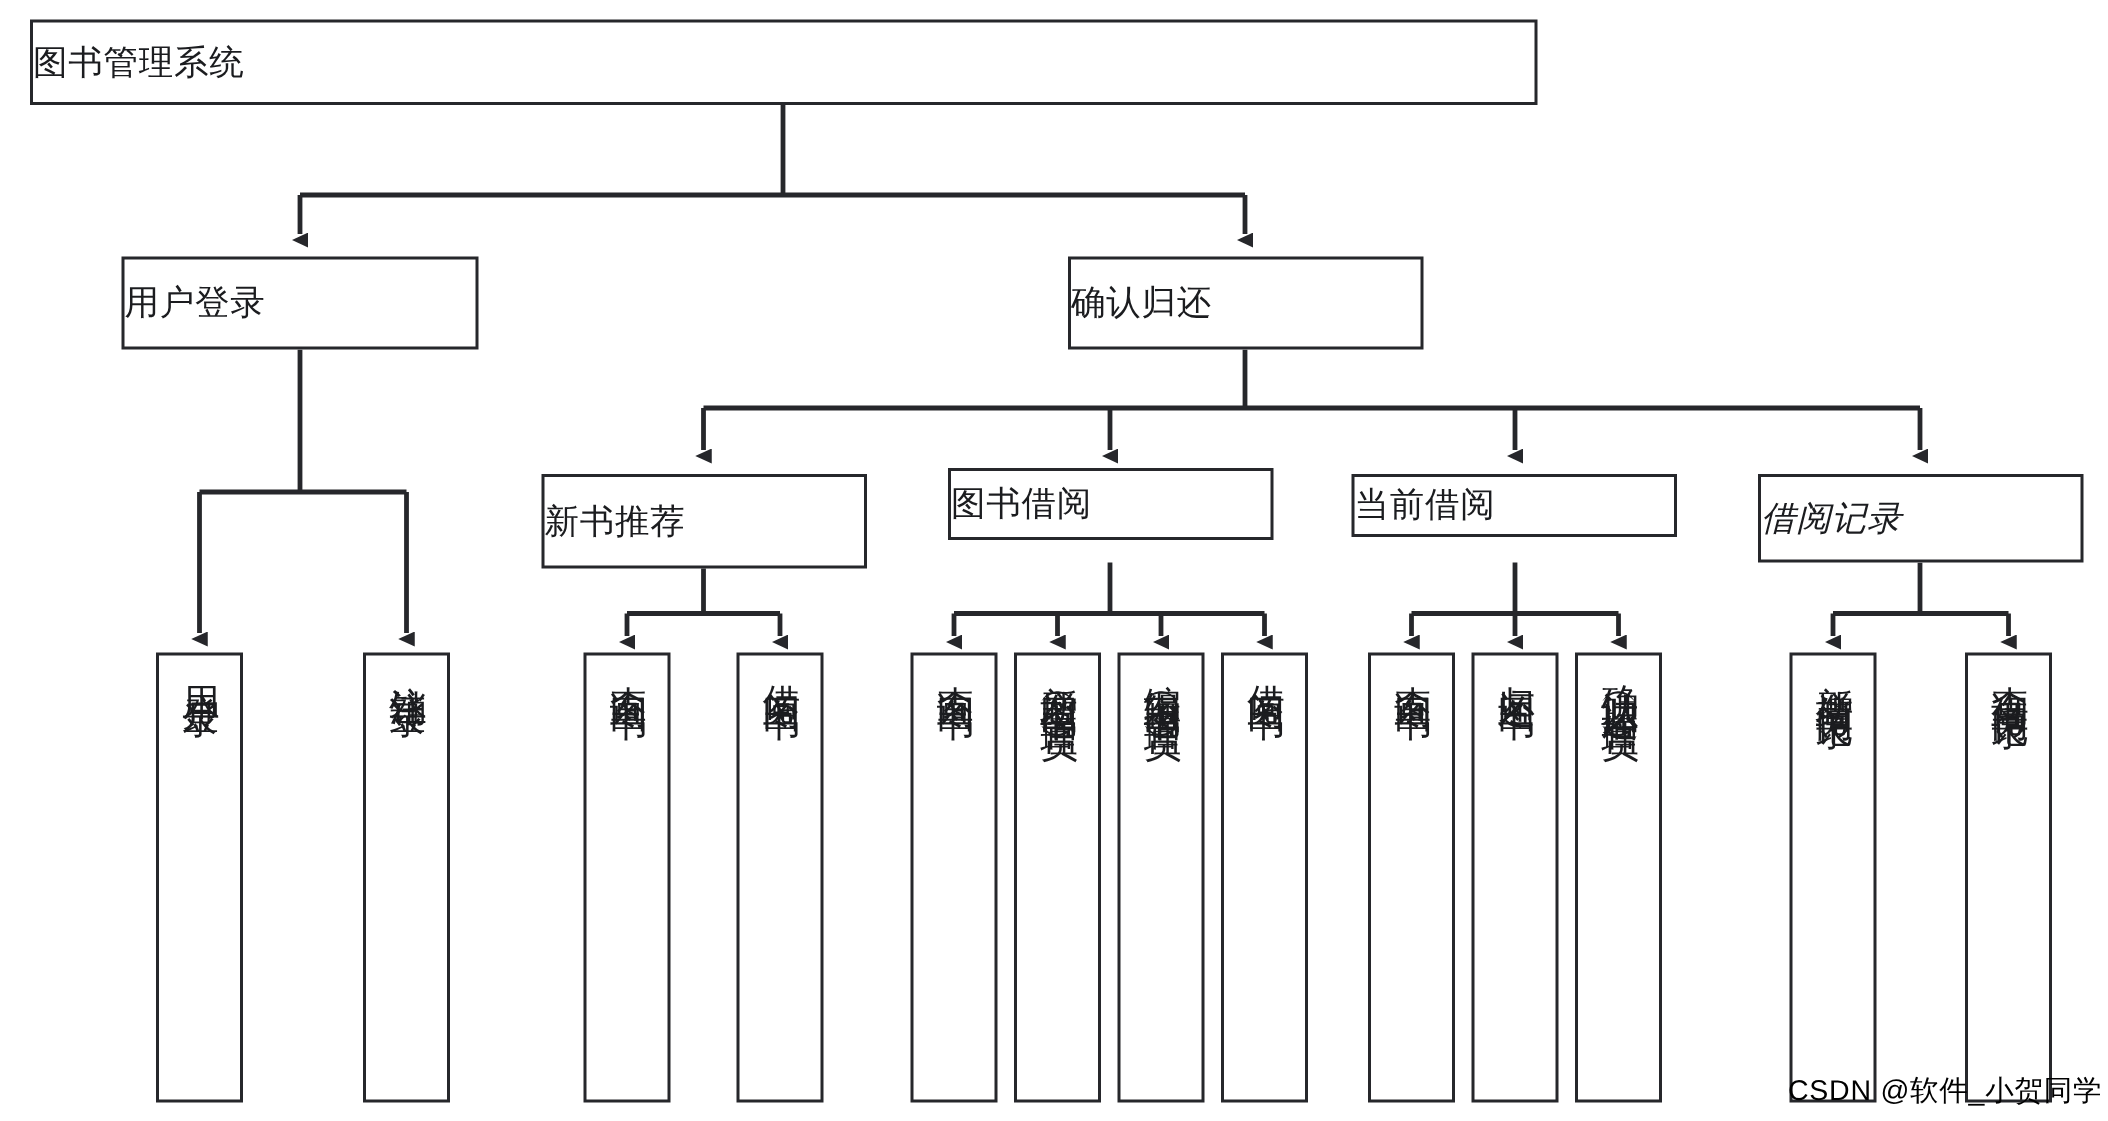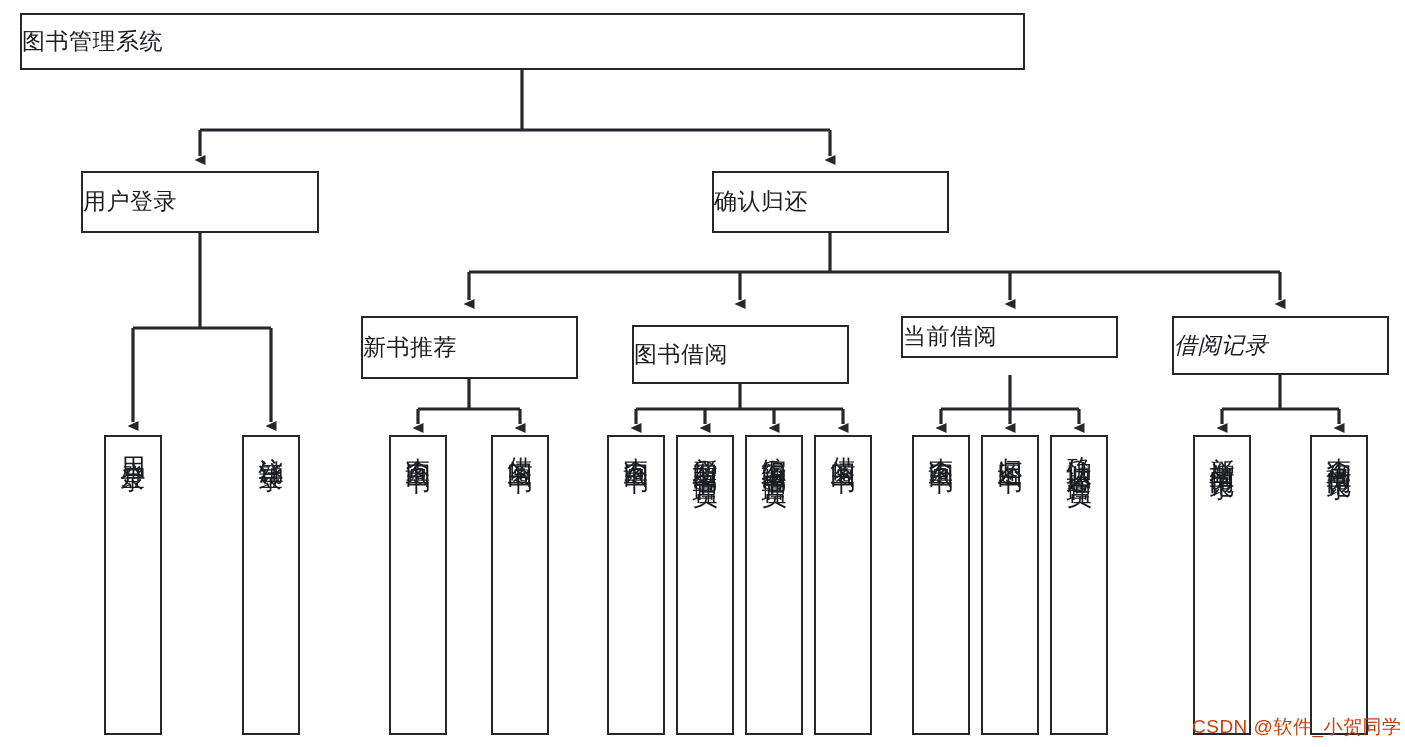--- a/index.html
+++ b/index.html
@@ -53,21 +53,21 @@
     writing-mode: vertical-rl;
     text-orientation: upright;
     font-size: 25px;
     letter-spacing: 4px;
     line-height: 1;
     margin: 0 auto;
   }
   .watermark {
     position: absolute;
     font-size: 19px;
-    color: #c2410c;
+    color: #000000;
     white-space: nowrap;
     z-index: 5;
     letter-spacing: 0.5px;
   }
 </style>
 </head>
 <body>
 
 <div id="canvas">
 
@@ -129,21 +129,21 @@
   <div class="node horizontal" style="left:81px; top:171px; width:238px; height:62px;">
     <span class="label">用户登录</span>
   </div>
   <div class="node horizontal" style="left:712px; top:171px; width:237px; height:62px;">
     <span class="label">确认归还</span>
   </div>
 
   <div class="node horizontal" style="left:361px; top:316px; width:217px; height:63px;">
     <span class="label">新书推荐</span>
   </div>
-  <div class="node horizontal" style="left:632px; top:325px; width:217px; height:59px;">
+  <div class="node horizontal" style="left:632px; top:312px; width:217px; height:48px;">
     <span class="label">图书借阅</span>
   </div>
   <div class="node horizontal" style="left:901px; top:316px; width:217px; height:42px;">
     <span class="label">当前借阅</span>
   </div>
   <div class="node horizontal" style="left:1172px; top:316px; width:217px; height:59px;font-style:italic;">
     <span class="label">借阅记录</span>
   </div>
 
   <div class="node vertical" style="left:104px; top:435px; width:58px; height:300px;">

